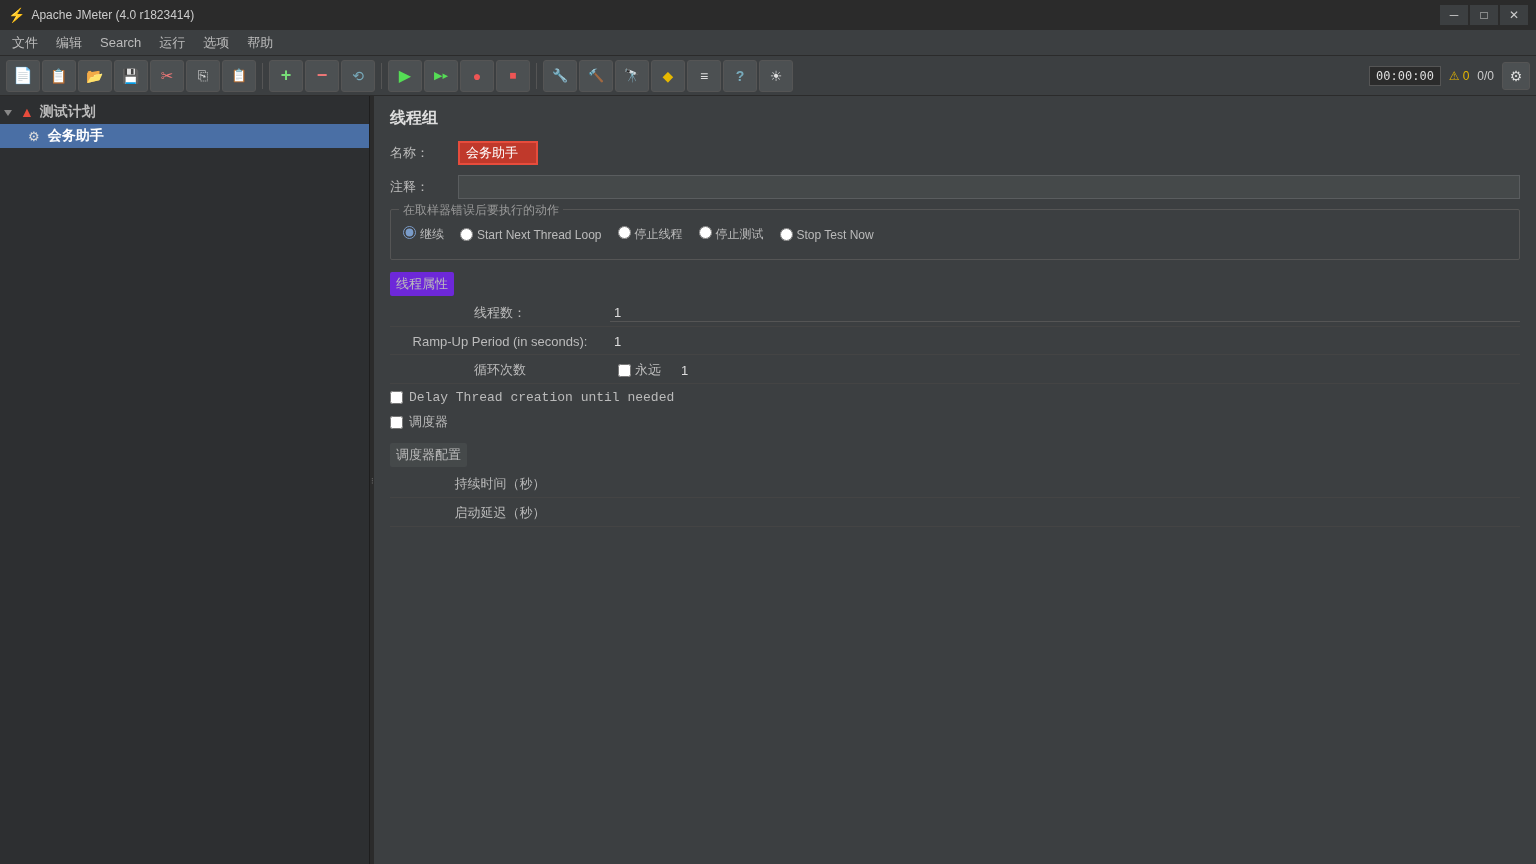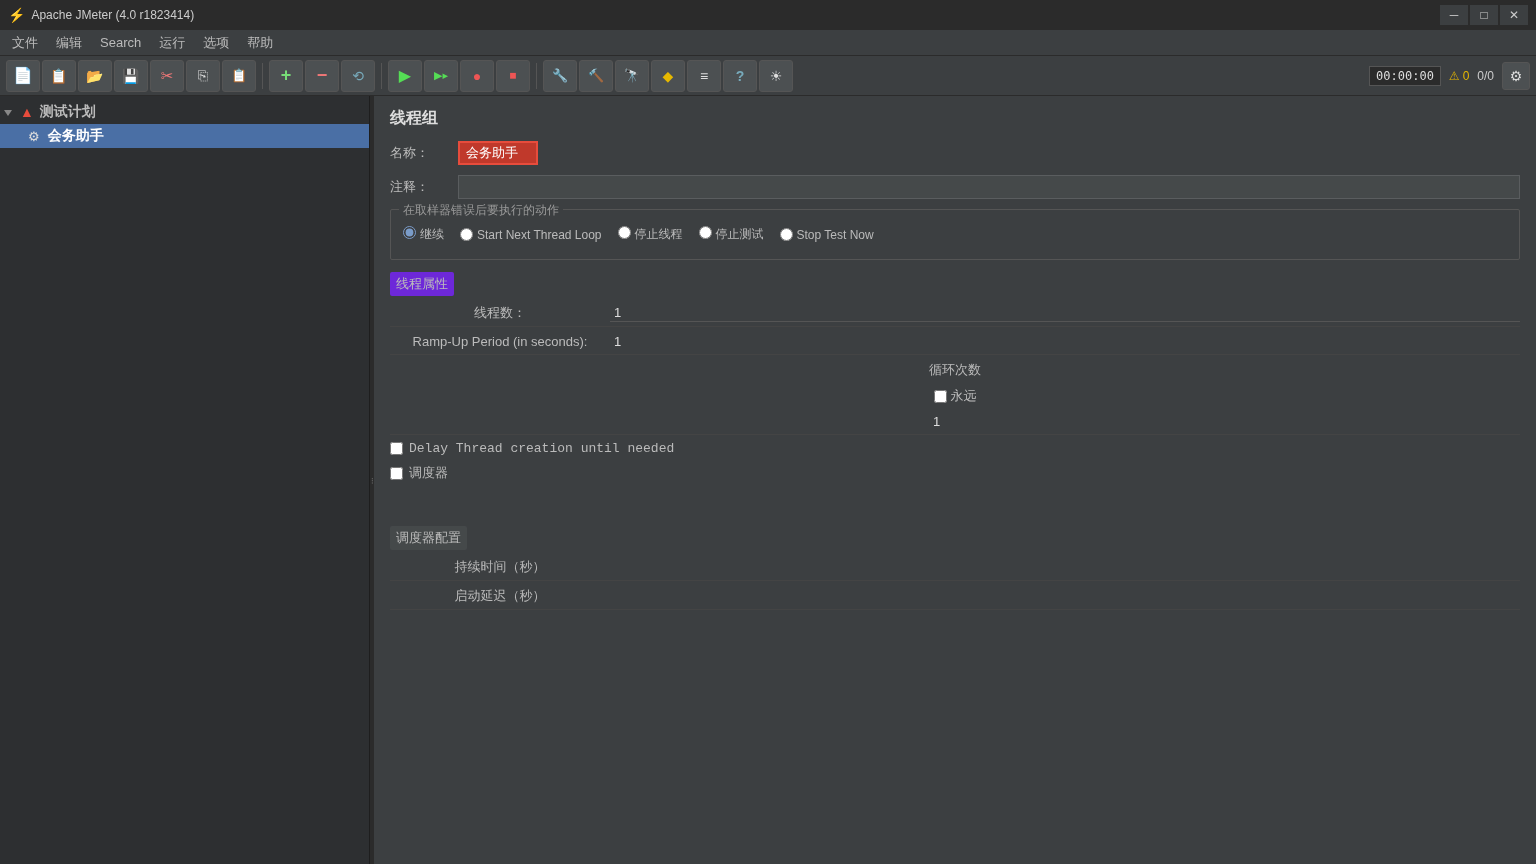--- a/index.html
+++ b/index.html
@@ -319,33 +319,31 @@
       color: #bbb;
       font-family: Liberation Mono, monospace;
     }
     .loop-row {
       display: flex;
       align-items: center;
       gap: 8px;
       margin-bottom: 6px;
       border-bottom: 1px solid #444;
       padding-bottom: 4px;
-      flex-direction: column;
     }
 
     
     .scheduler-section-title {
       font-size: 13px;
       color: #bbb;
       margin-bottom: 8px;
       padding: 3px 6px;
       background: #45494a;
       border-radius: 2px;
       display: inline-block;
-      margin-top: 32px;
     }
 
     
     .tri-down { display: inline-block; width: 0; height: 0;
       border-left: 4px solid transparent; border-right: 4px solid transparent;
       border-top: 6px solid #888; vertical-align: middle; }
   </style>
 </head>
 <body>
 

